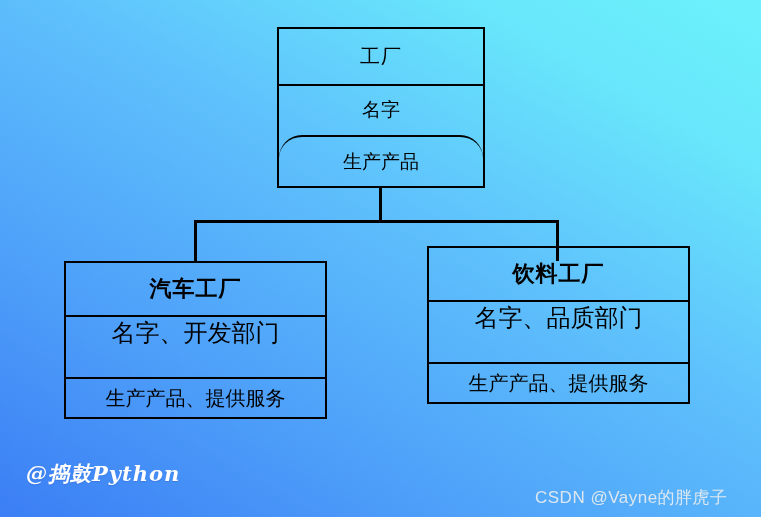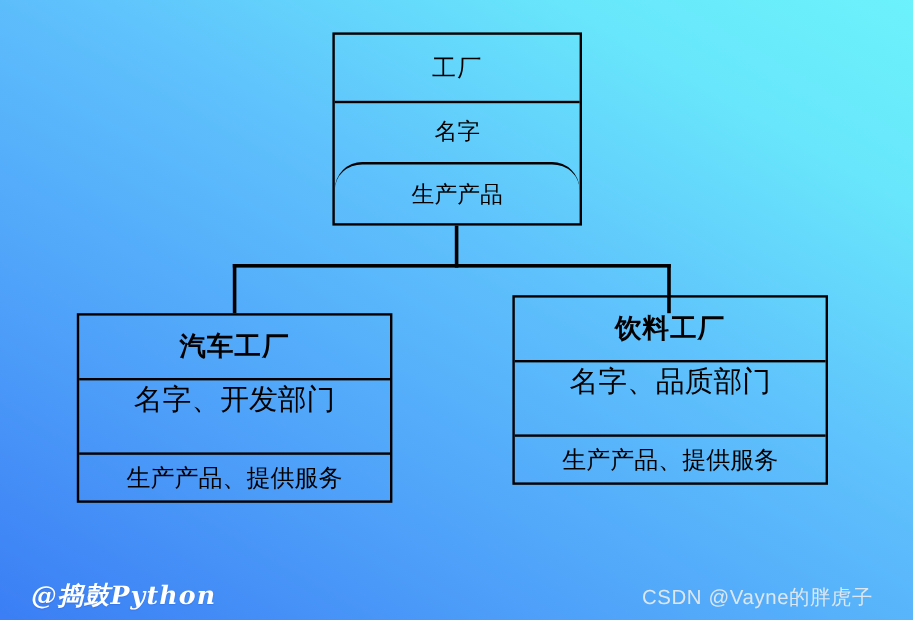--- a/index.html
+++ b/index.html
@@ -121,21 +121,21 @@
     left: 556px;
     top: 220px;
     width: 3px;
     height: 41px;
   }
 
   
   #watermark-author {
     position: absolute;
     left: 26px;
-    top: 482px;
+    top: 460px;
     font-size: 21px;
     font-weight: bold;
     font-style: italic;
     letter-spacing: 1px;
     color: #ffffff;
     font-family: "DejaVu Serif", "Liberation Serif", serif;
     text-shadow: 0 1px 1px rgba(40,90,200,0.35);
     white-space: nowrap;
   }
   #watermark-csdn {

